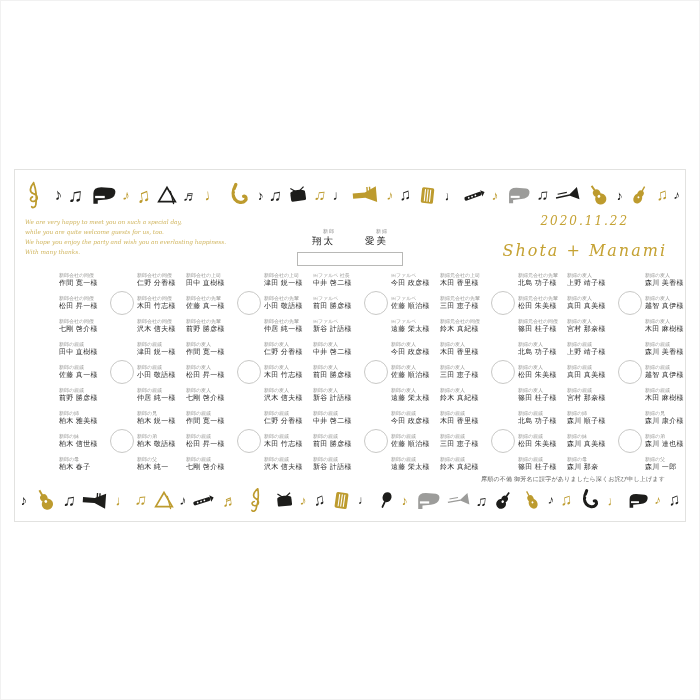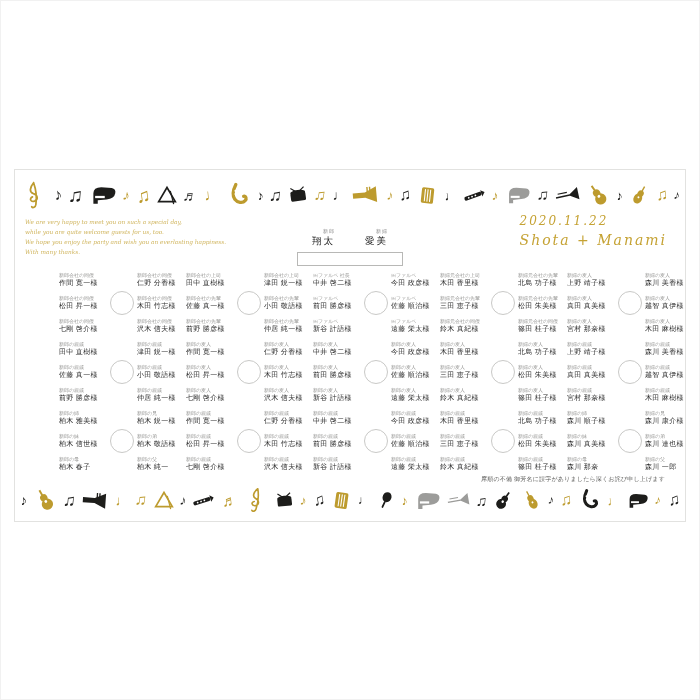--- a/index.html
+++ b/index.html
@@ -14,24 +14,24 @@
   #border-bottom{bottom:3px;}
   .icon{display:inline-flex;align-items:center;justify-content:center;line-height:1;flex:0 0 auto;}
   .icon svg{display:block;}
   
   .welcome{position:absolute;left:10px;top:42px;color:#c5a233;}
   .welcome-title{font-family:"DejaVu Serif","Liberation Serif",serif;font-style:italic;
                  font-size:14px;letter-spacing:1px;white-space:nowrap;}
   .welcome-msg{margin-top:5px;font-family:"DejaVu Serif","Liberation Serif",serif;font-style:italic;
                font-size:5.8px;line-height:1.75;color:#cfb35a;white-space:pre-line;}
   
-  .datecouple{position:absolute;right:18px;top:44px;text-align:left;color:#c5a233;
+  .datecouple{position:absolute;right:18px;top:44px;text-align:center;color:#c5a233;
               font-family:"DejaVu Serif","Liberation Serif",serif;font-style:italic;}
   .date{font-size:12px;letter-spacing:2px;}
-  .couple{font-size:14px;letter-spacing:2px;margin-top:4px;}
+  .couple{font-size:16px;letter-spacing:2px;margin-top:13px;}
   
   .head{position:absolute;left:50%;top:58px;transform:translateX(-50%);width:106px;text-align:center;}
   .head-names{display:flex;justify-content:space-around;}
   .hn{text-align:right;}
   .hn .hl{font-size:5px;color:#8d8d8d;letter-spacing:1px;}
   .hn .nm{font-size:9.5px;color:#1c1c1c;letter-spacing:2px;margin-top:1px;}
   .head-box{margin-top:4px;width:106px;height:14px;border:1px solid #b8b8b6;background:#fff;box-sizing:border-box;}
   
   .grid{position:absolute;left:44px;right:26px;top:103px;}
   .trow{display:flex;justify-content:space-between;}

